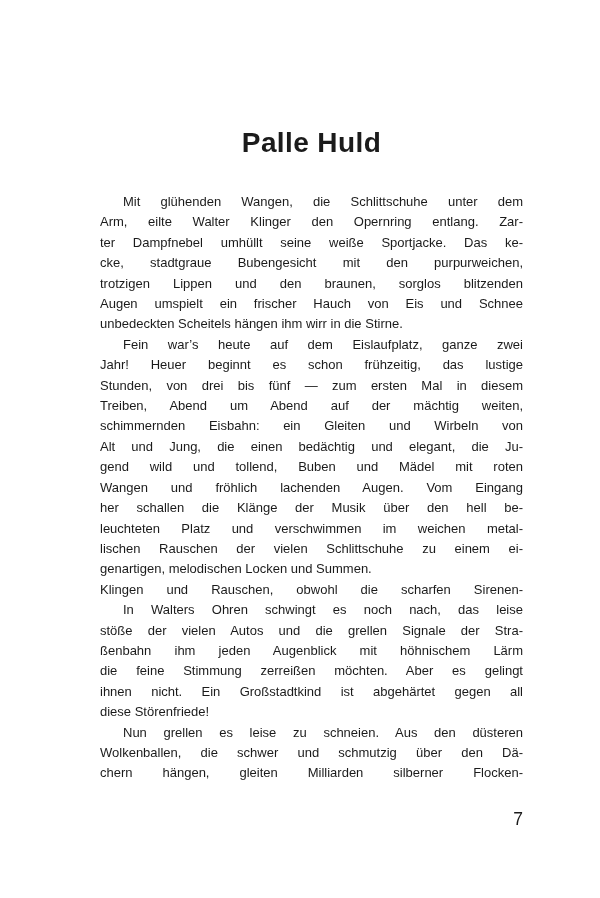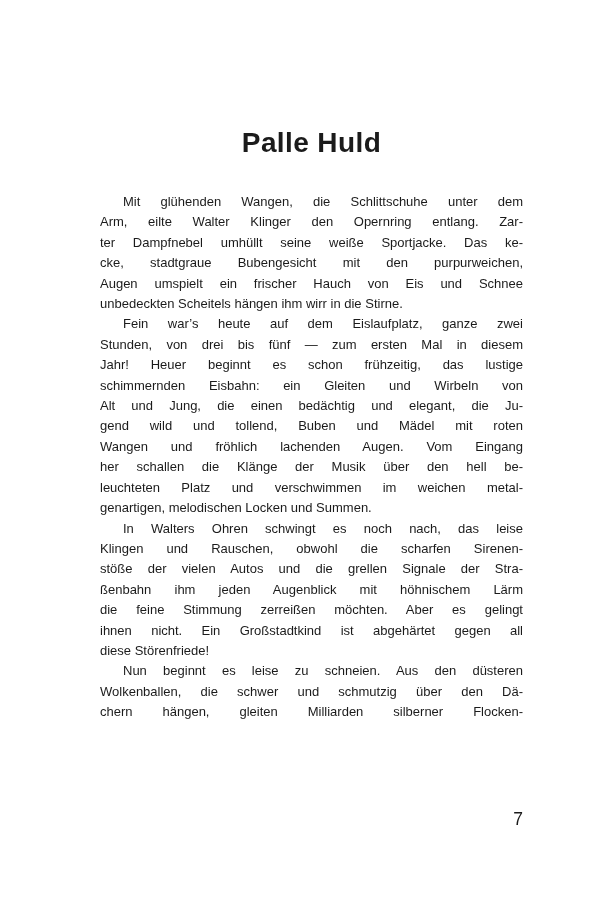--- a/index.html
+++ b/index.html
@@ -63,45 +63,48 @@
 
 <div class="page" style="color: rgb(27, 27, 27); background: rgb(255, 255, 255);">
   <h1 class="title">Palle Huld</h1>
 
   <div class="body-text">
       <div class="paragraph">
         <div class="line first">Mit glühenden Wangen, die Schlittschuhe unter dem</div>
         <div class="line">Arm, eilte Walter Klinger den Opernring entlang. Zar-</div>
         <div class="line">ter Dampfnebel umhüllt seine weiße Sportjacke. Das ke-</div>
         <div class="line">cke, stadtgraue Bubengesicht mit den purpurweichen,</div>
+        <div class="line">trotzigen Lippen und den braunen, sorglos blitzenden</div>
         <div class="line">Augen umspielt ein frischer Hauch von Eis und Schnee</div>
         <div class="line para-end">unbedeckten Scheitels hängen ihm wirr in die Stirne.</div>
       </div>
       <div class="paragraph">
         <div class="line first">Fein war’s heute auf dem Eislaufplatz, ganze zwei</div>
+        <div class="line">Jahr! Heuer beginnt es schon frühzeitig, das lustige</div>
         <div class="line">Stunden, von drei bis fünf — zum ersten Mal in diesem</div>
-        <div class="line">Jahr! Heuer beginnt es schon frühzeitig, das lustige</div>
+        <div class="line">Treiben, Abend um Abend auf der mächtig weiten,</div>
         <div class="line">schimmernden Eisbahn: ein Gleiten und Wirbeln von</div>
         <div class="line">Alt und Jung, die einen bedächtig und elegant, die Ju-</div>
         <div class="line">gend wild und tollend, Buben und Mädel mit roten</div>
         <div class="line">Wangen und fröhlich lachenden Augen. Vom Eingang</div>
         <div class="line">her schallen die Klänge der Musik über den hell be-</div>
         <div class="line">leuchteten Platz und verschwimmen im weichen metal-</div>
+        <div class="line">lischen Rauschen der vielen Schlittschuhe zu einem ei-</div>
         <div class="line para-end">genartigen, melodischen Locken und Summen.</div>
       </div>
       <div class="paragraph">
+        <div class="line">Klingen und Rauschen, obwohl die scharfen Sirenen-</div>
         <div class="line first">In Walters Ohren schwingt es noch nach, das leise</div>
-        <div class="line">Klingen und Rauschen, obwohl die scharfen Sirenen-</div>
         <div class="line">stöße der vielen Autos und die grellen Signale der Stra-</div>
         <div class="line">ßenbahn ihm jeden Augenblick mit höhnischem Lärm</div>
         <div class="line">die feine Stimmung zerreißen möchten. Aber es gelingt</div>
         <div class="line">ihnen nicht. Ein Großstadtkind ist abgehärtet gegen all</div>
         <div class="line para-end">diese Störenfriede!</div>
       </div>
       <div class="paragraph">
-        <div class="line first">Nun beginnt es leise zu schneien. Aus den düsteren</div>
+        <div class="line first">Nun grellen es leise zu schneien. Aus den düsteren</div>
         <div class="line">Wolkenballen, die schwer und schmutzig über den Dä-</div>
         <div class="line">chern hängen, gleiten Milliarden silberner Flocken-</div>
       </div>
     </div>
 
   <div class="page-number">7</div>
 </div>
 
 </body></html>

